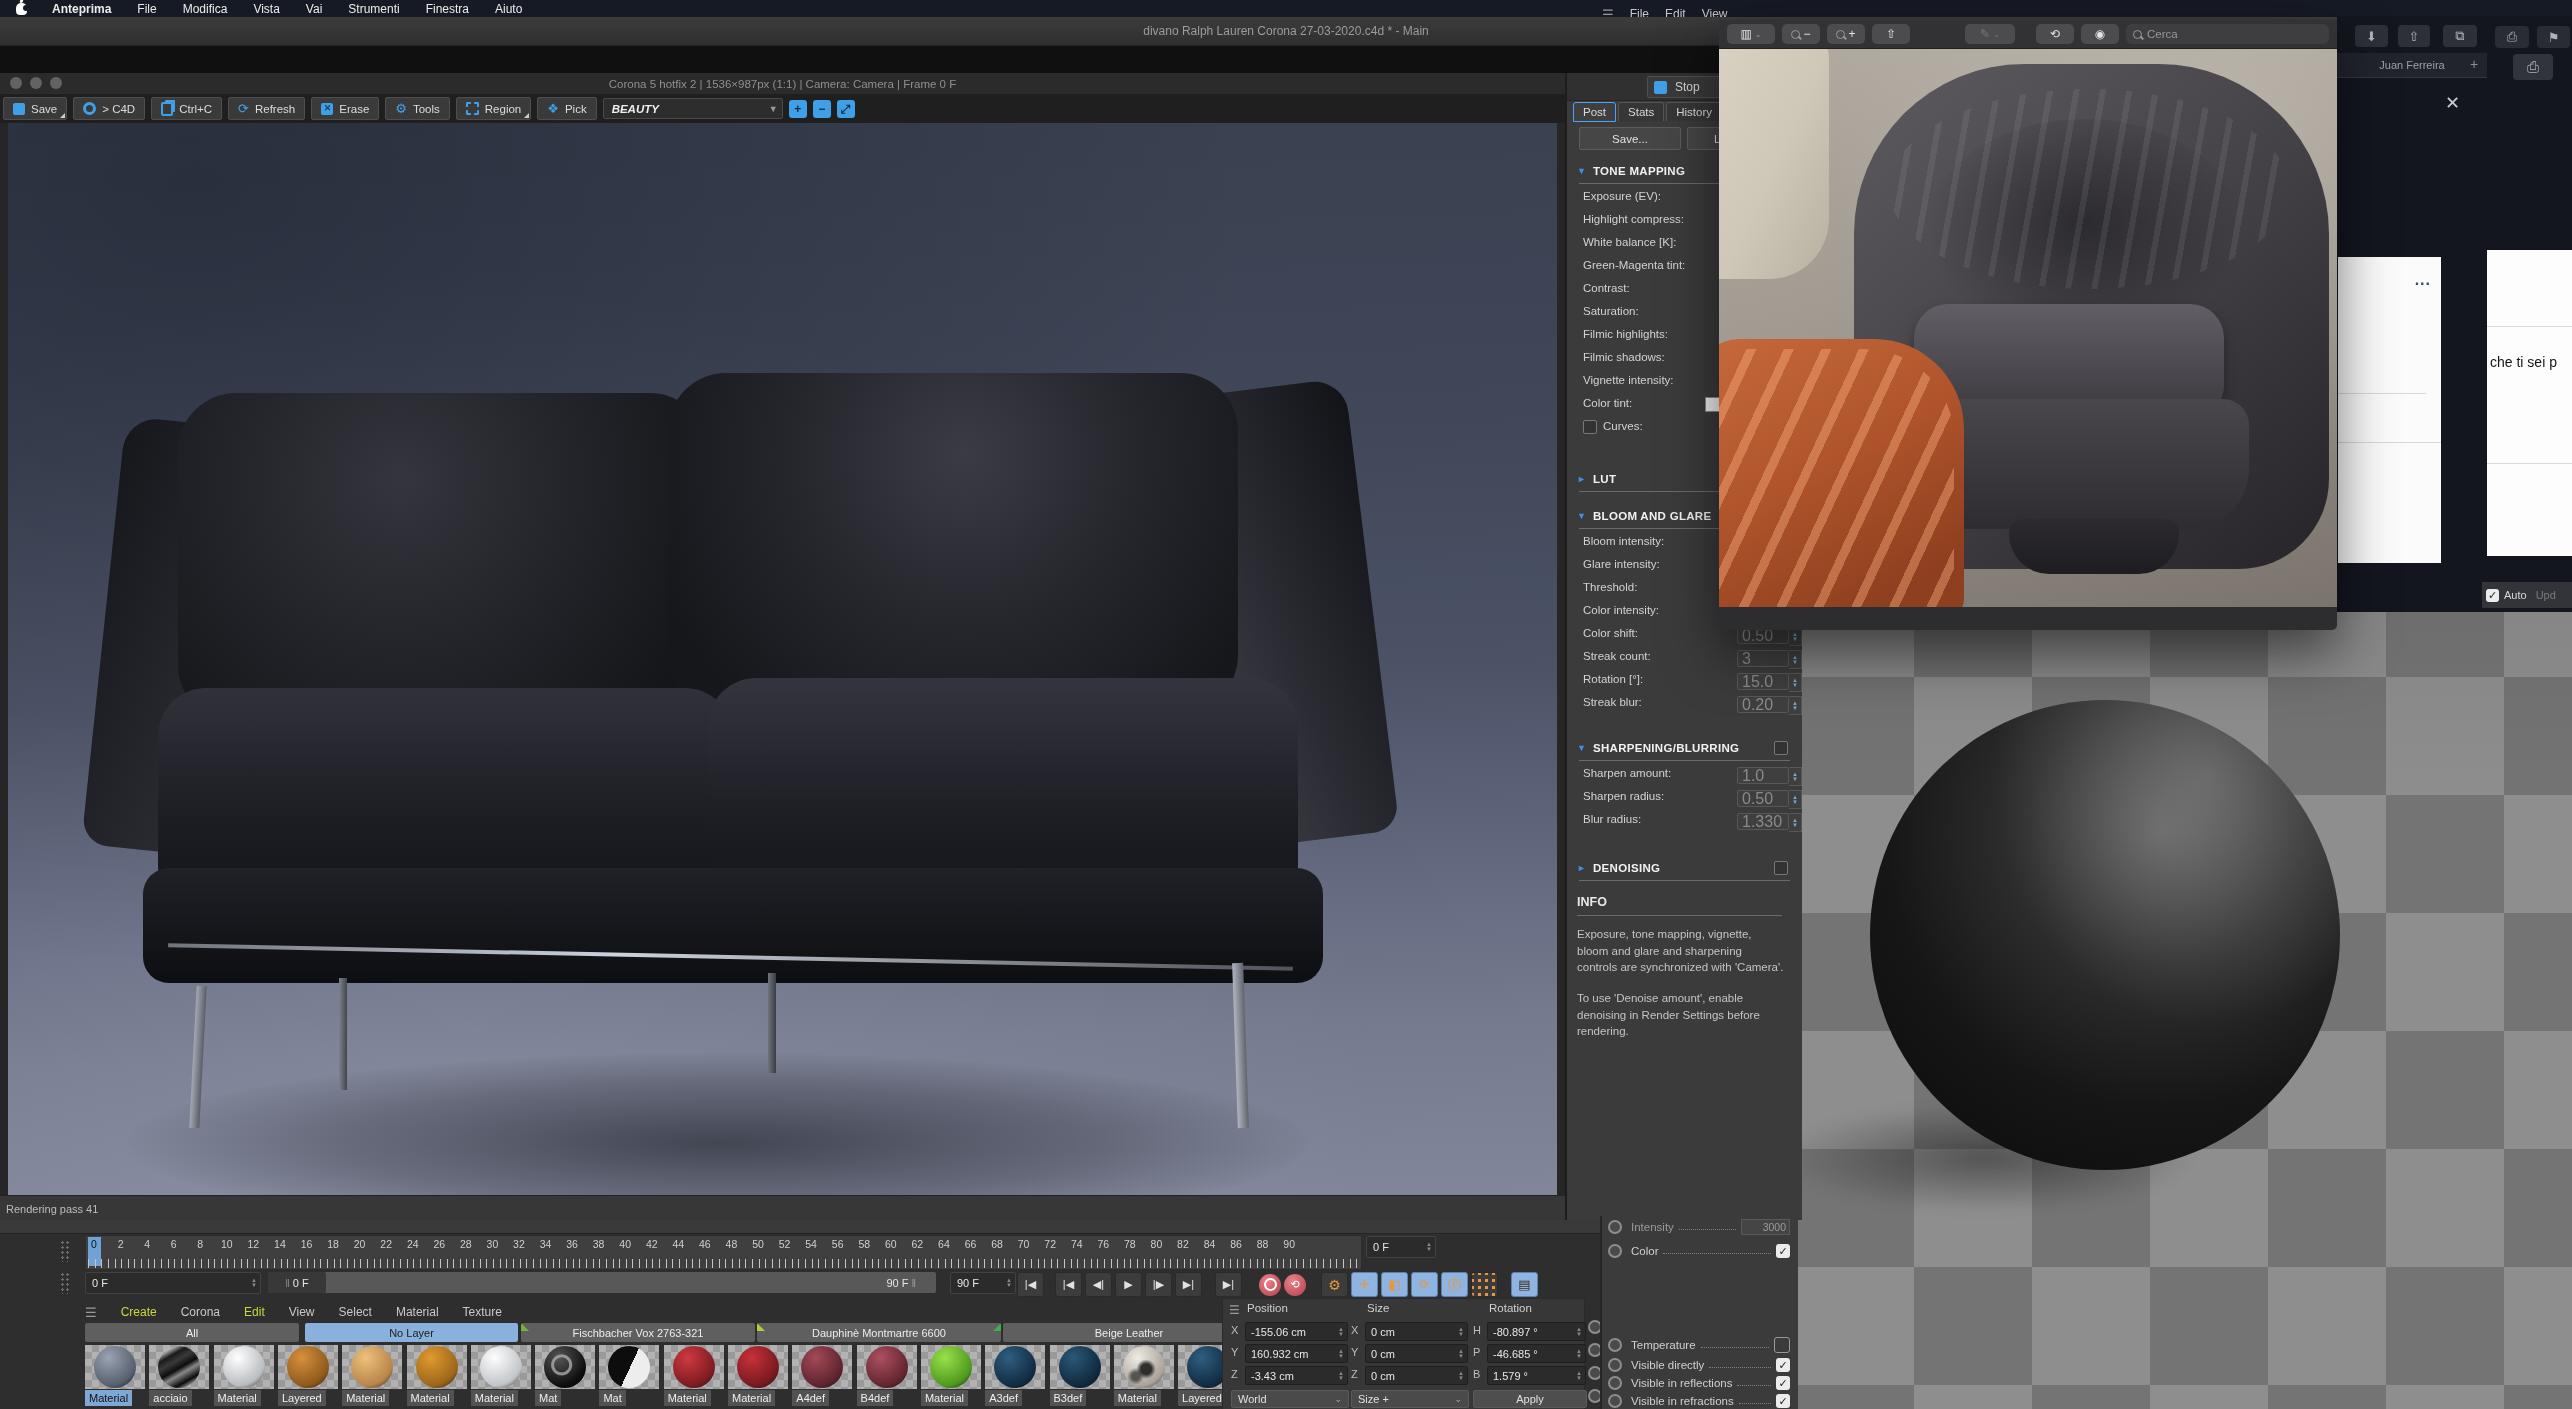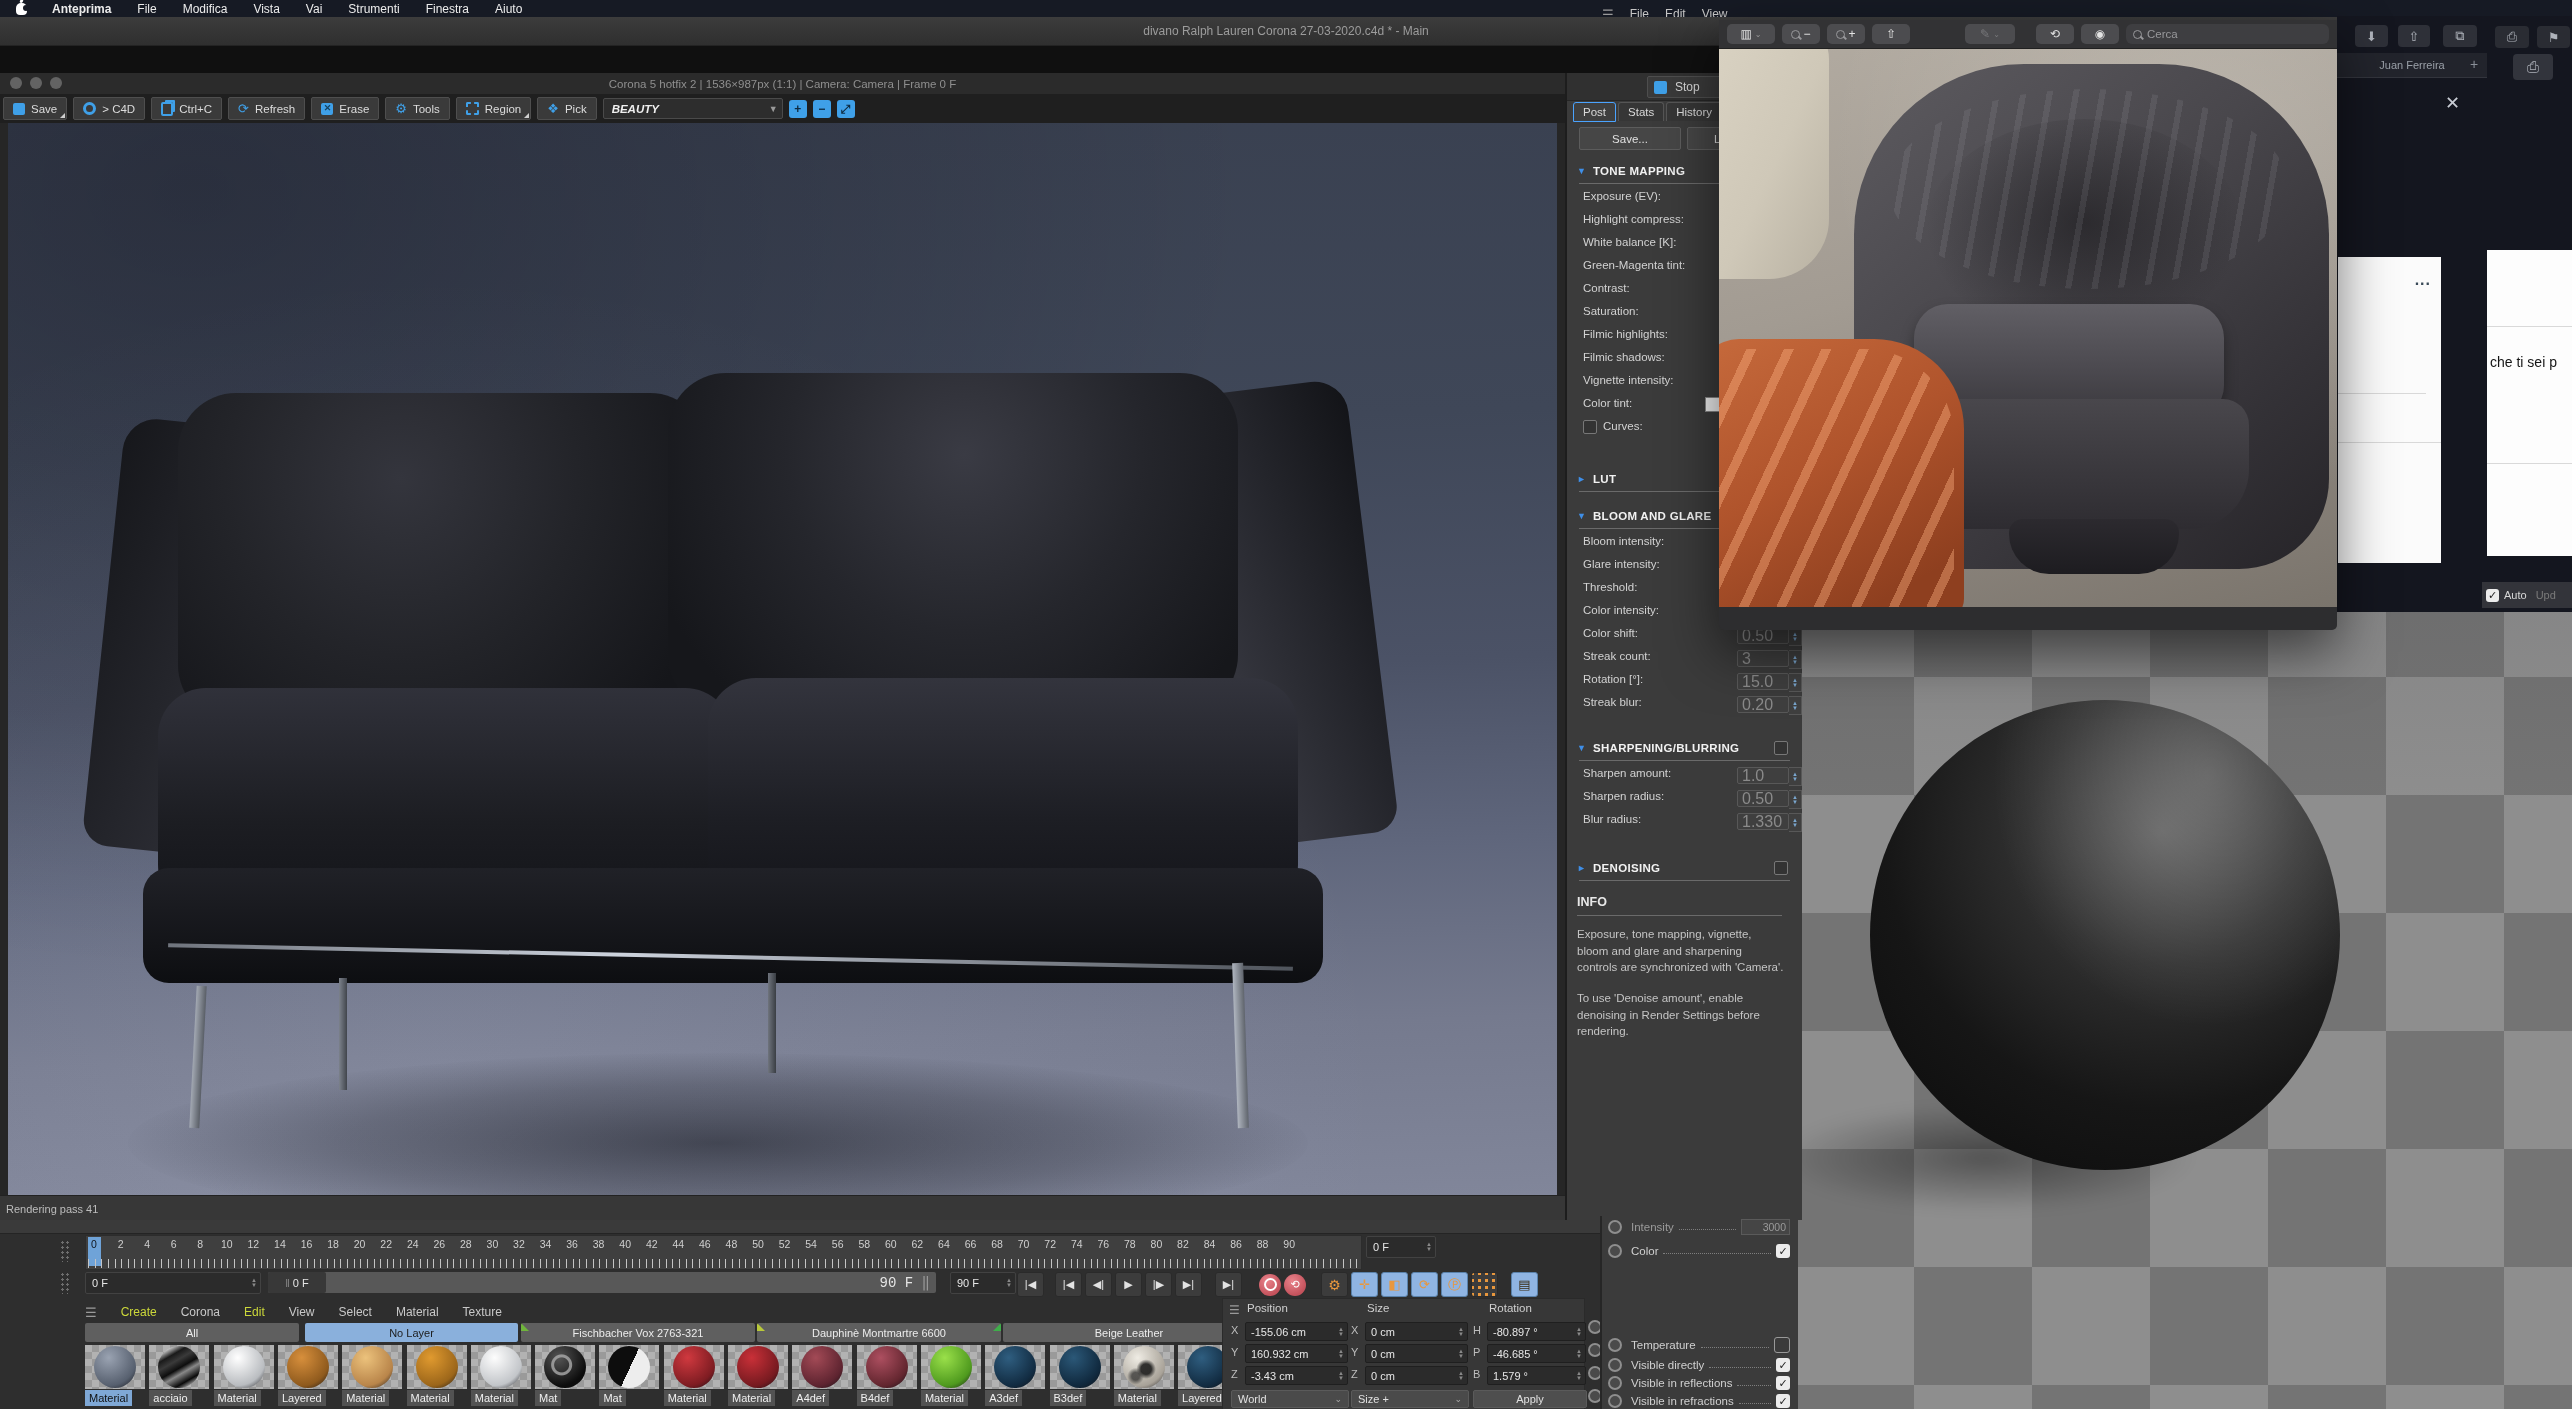--- a/index.html
+++ b/index.html
@@ -129,21 +129,21 @@
   #ruler-ticks{position:absolute;left:2px;right:2px;bottom:1px;height:9px;
     background-image:repeating-linear-gradient(90deg,#c4c4c4 0 1px,transparent 1px 6.64px),
                      repeating-linear-gradient(90deg,#e0e0e0 0 1px,transparent 1px 13.28px);}
   .fspin{position:absolute;height:20px;background:#2b2b2b;border:1px solid #424242;border-radius:2px;color:#e6e6e6;
          font-size:11px;display:flex;align-items:center;padding-left:6px;}
   .fspin .arr{margin-left:auto;color:#8a8a8a;font-size:6px;line-height:5px;display:flex;flex-direction:column;padding-right:3px;}
   #track{left:268px;top:52px;width:668px;height:21px;background:#585858;border-radius:2px;position:absolute;
          display:flex;align-items:center;}
   #trackgrip{width:58px;height:21px;background:#383838;border-radius:2px;color:#e4e4e4;font-size:11px;
              display:flex;align-items:center;justify-content:center;gap:3px;}
-  #trackend{margin-left:auto;color:#e4e4e4;font-size:14px;padding-right:6px;font-family:Liberation Mono, monospace;}
+  #trackend{margin-left:auto;color:#e4e4e4;font-size:11px;padding-right:20px;}
   .pbtn{width:25px;height:23px;background:#3c3c3c;border:1px solid #2a2a2a;border-radius:3px;color:#e2e2e2;
         font-size:11px;display:flex;align-items:center;justify-content:center;}
   .rbtn{width:22px;height:22px;border-radius:50%;background:radial-gradient(circle at 38% 32%,#e9838b,#c4525c 70%);
         display:flex;align-items:center;justify-content:center;color:#fff;font-size:11px;}
   .tbtn{width:25px;height:23px;border-radius:3px;display:flex;align-items:center;justify-content:center;font-size:13px;}
   #matmenu{left:85px;top:82px;height:20px;display:flex;align-items:center;gap:24px;font-size:12px;position:absolute;}
   .ltab{position:absolute;top:103px;height:19px;background:#5f5f5f;border-radius:2px;color:#ececec;font-size:11px;
         display:flex;align-items:center;justify-content:center;overflow:hidden;}
   .ltab.sel{background:#8ab0dc;color:#1c1c1c;}
   .ltab .cornL{position:absolute;left:0;top:0;width:0;height:0;border-top:8px solid transparent;border-left:8px solid transparent;}

